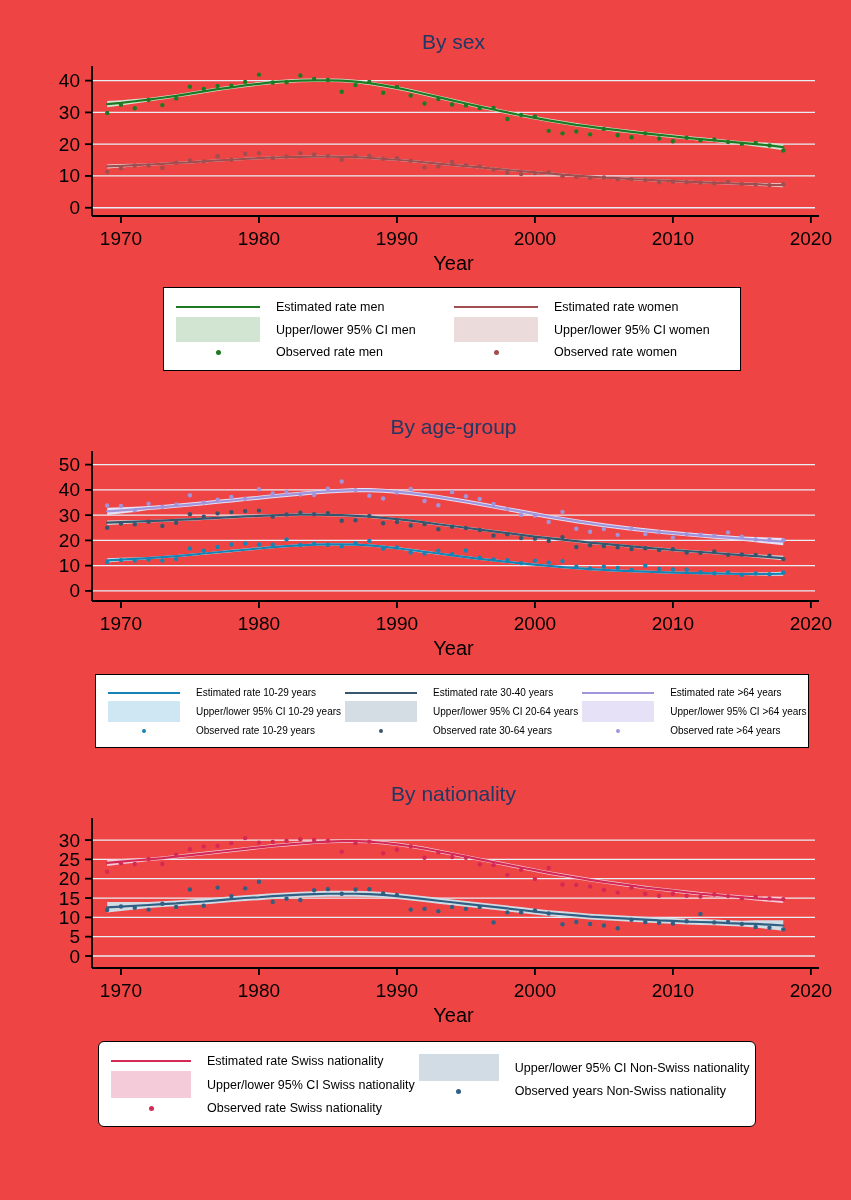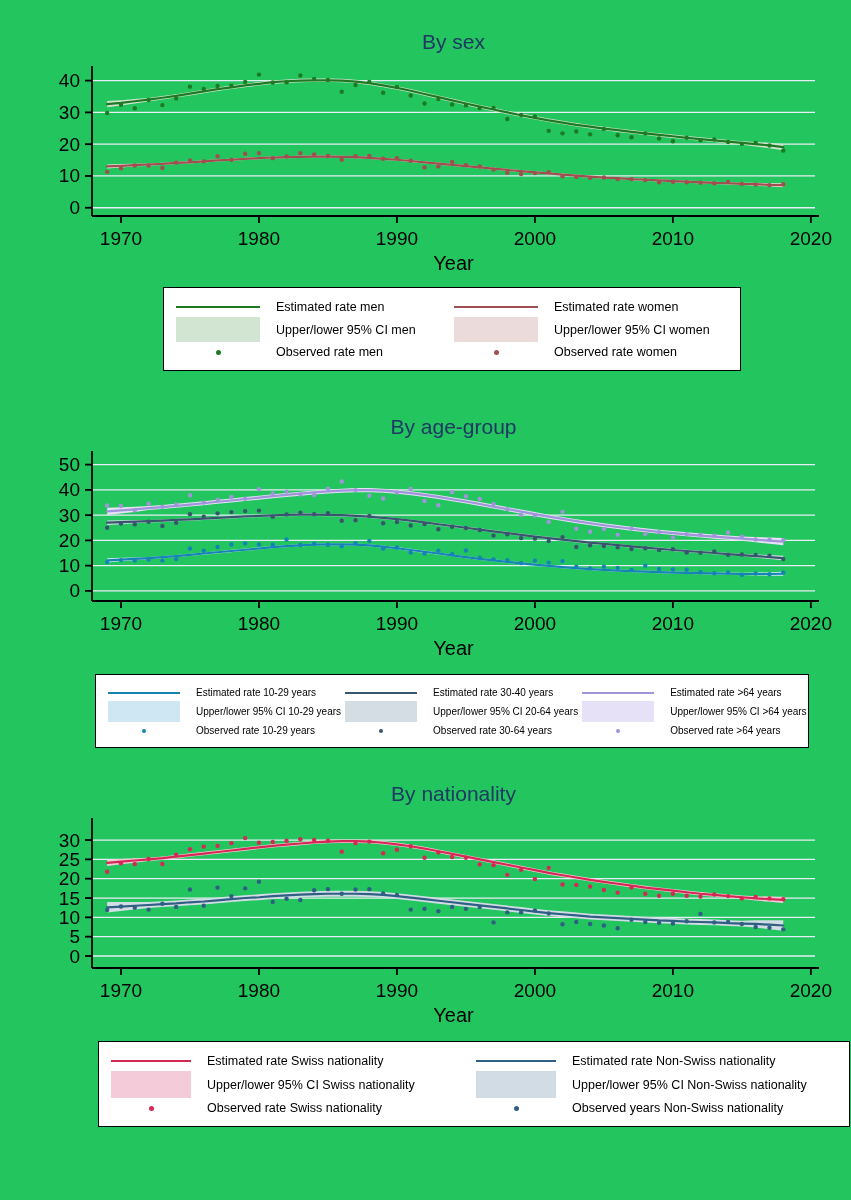--- a/index.html
+++ b/index.html
@@ -1,20 +1,20 @@
 <!DOCTYPE html>
 <html><head>
 <meta charset="utf-8">
 <style>
   html,body{margin:0;padding:0;background:#ffffff;}
   .page{
     position:relative;
     width:851px;height:1200px;
     margin:0 auto;
-    background:#22c55e;
+    background:#ef4444;
     font-family:"Liberation Sans", sans-serif;
     box-sizing:border-box;
     padding-top:30px;
     overflow:hidden;
   }
   .panel{display:block;}
   .panel-title{
     margin:0 0 4px 92px;
     width:723px;
     text-align:center;
@@ -28,21 +28,21 @@
   .legend{
     border:1.7px solid #000000;
     background:#ffffff;
     box-sizing:border-box;
     display:grid;
     column-gap:4px;
     padding:9px 12px 8px 12px;
   }
   .legend-p0{width:578px;margin:14px 0 0 163px;grid-template-columns:1fr 1fr;font-size:12.5px;}
   .legend-p1{width:714px;margin:16px 0 15px 95px;grid-template-columns:1fr 1fr 1fr;font-size:10px;}
-  .legend-p2{width:752px;margin:16px 0 0 98px;grid-template-columns:1fr 1fr;font-size:12.5px;}
+  .legend-p2{width:658px;margin:16px 0 0 98px;grid-template-columns:1fr 1fr;font-size:12.5px;border-radius:6px;}
   .lrow{display:flex;align-items:center;margin:3px 0;}
   .llab{margin-left:16px;color:#000;white-space:nowrap;}
   .keywrap{width:84px;display:flex;justify-content:center;align-items:center;flex:none;}
   .legend-p1 .keywrap{width:72px;}
   .legend-p2 .keywrap{width:80px;}
   .kline{width:100%;height:0;border-top:2.6px solid #000;}
   .legend-p1 .kline{border-top-width:2.2px;}
   .kfill{width:100%;height:25px;background:#ccc;}
   .legend-p1 .kfill{height:21px;}
   .legend-p2 .kfill{height:27px;}
@@ -690,26 +690,20 @@
         <div class="lrow">
           <span class="keywrap">
               <span class="kdot" style="background: rgb(212, 41, 85);"></span>
             </span>
           <span class="llab">Observed rate Swiss nationality</span>
         </div>
       </div>
       <div class="lcol">
         <div class="lrow">
           <span class="keywrap">
-              <span class="kline" style="border-top-color: rgb(47, 95, 130);"></span>
-            </span>
-          <span class="llab">Estimated rate Non-Swiss nationality</span>
-        </div>
-        <div class="lrow">
-          <span class="keywrap">
               <span class="kfill" style="background: rgb(210, 220, 229);"></span>
             </span>
           <span class="llab">Upper/lower 95% CI Non-Swiss nationality</span>
         </div>
         <div class="lrow">
           <span class="keywrap">
               <span class="kdot" style="background: rgb(47, 95, 130);"></span>
             </span>
           <span class="llab">Observed years Non-Swiss nationality</span>
         </div>

